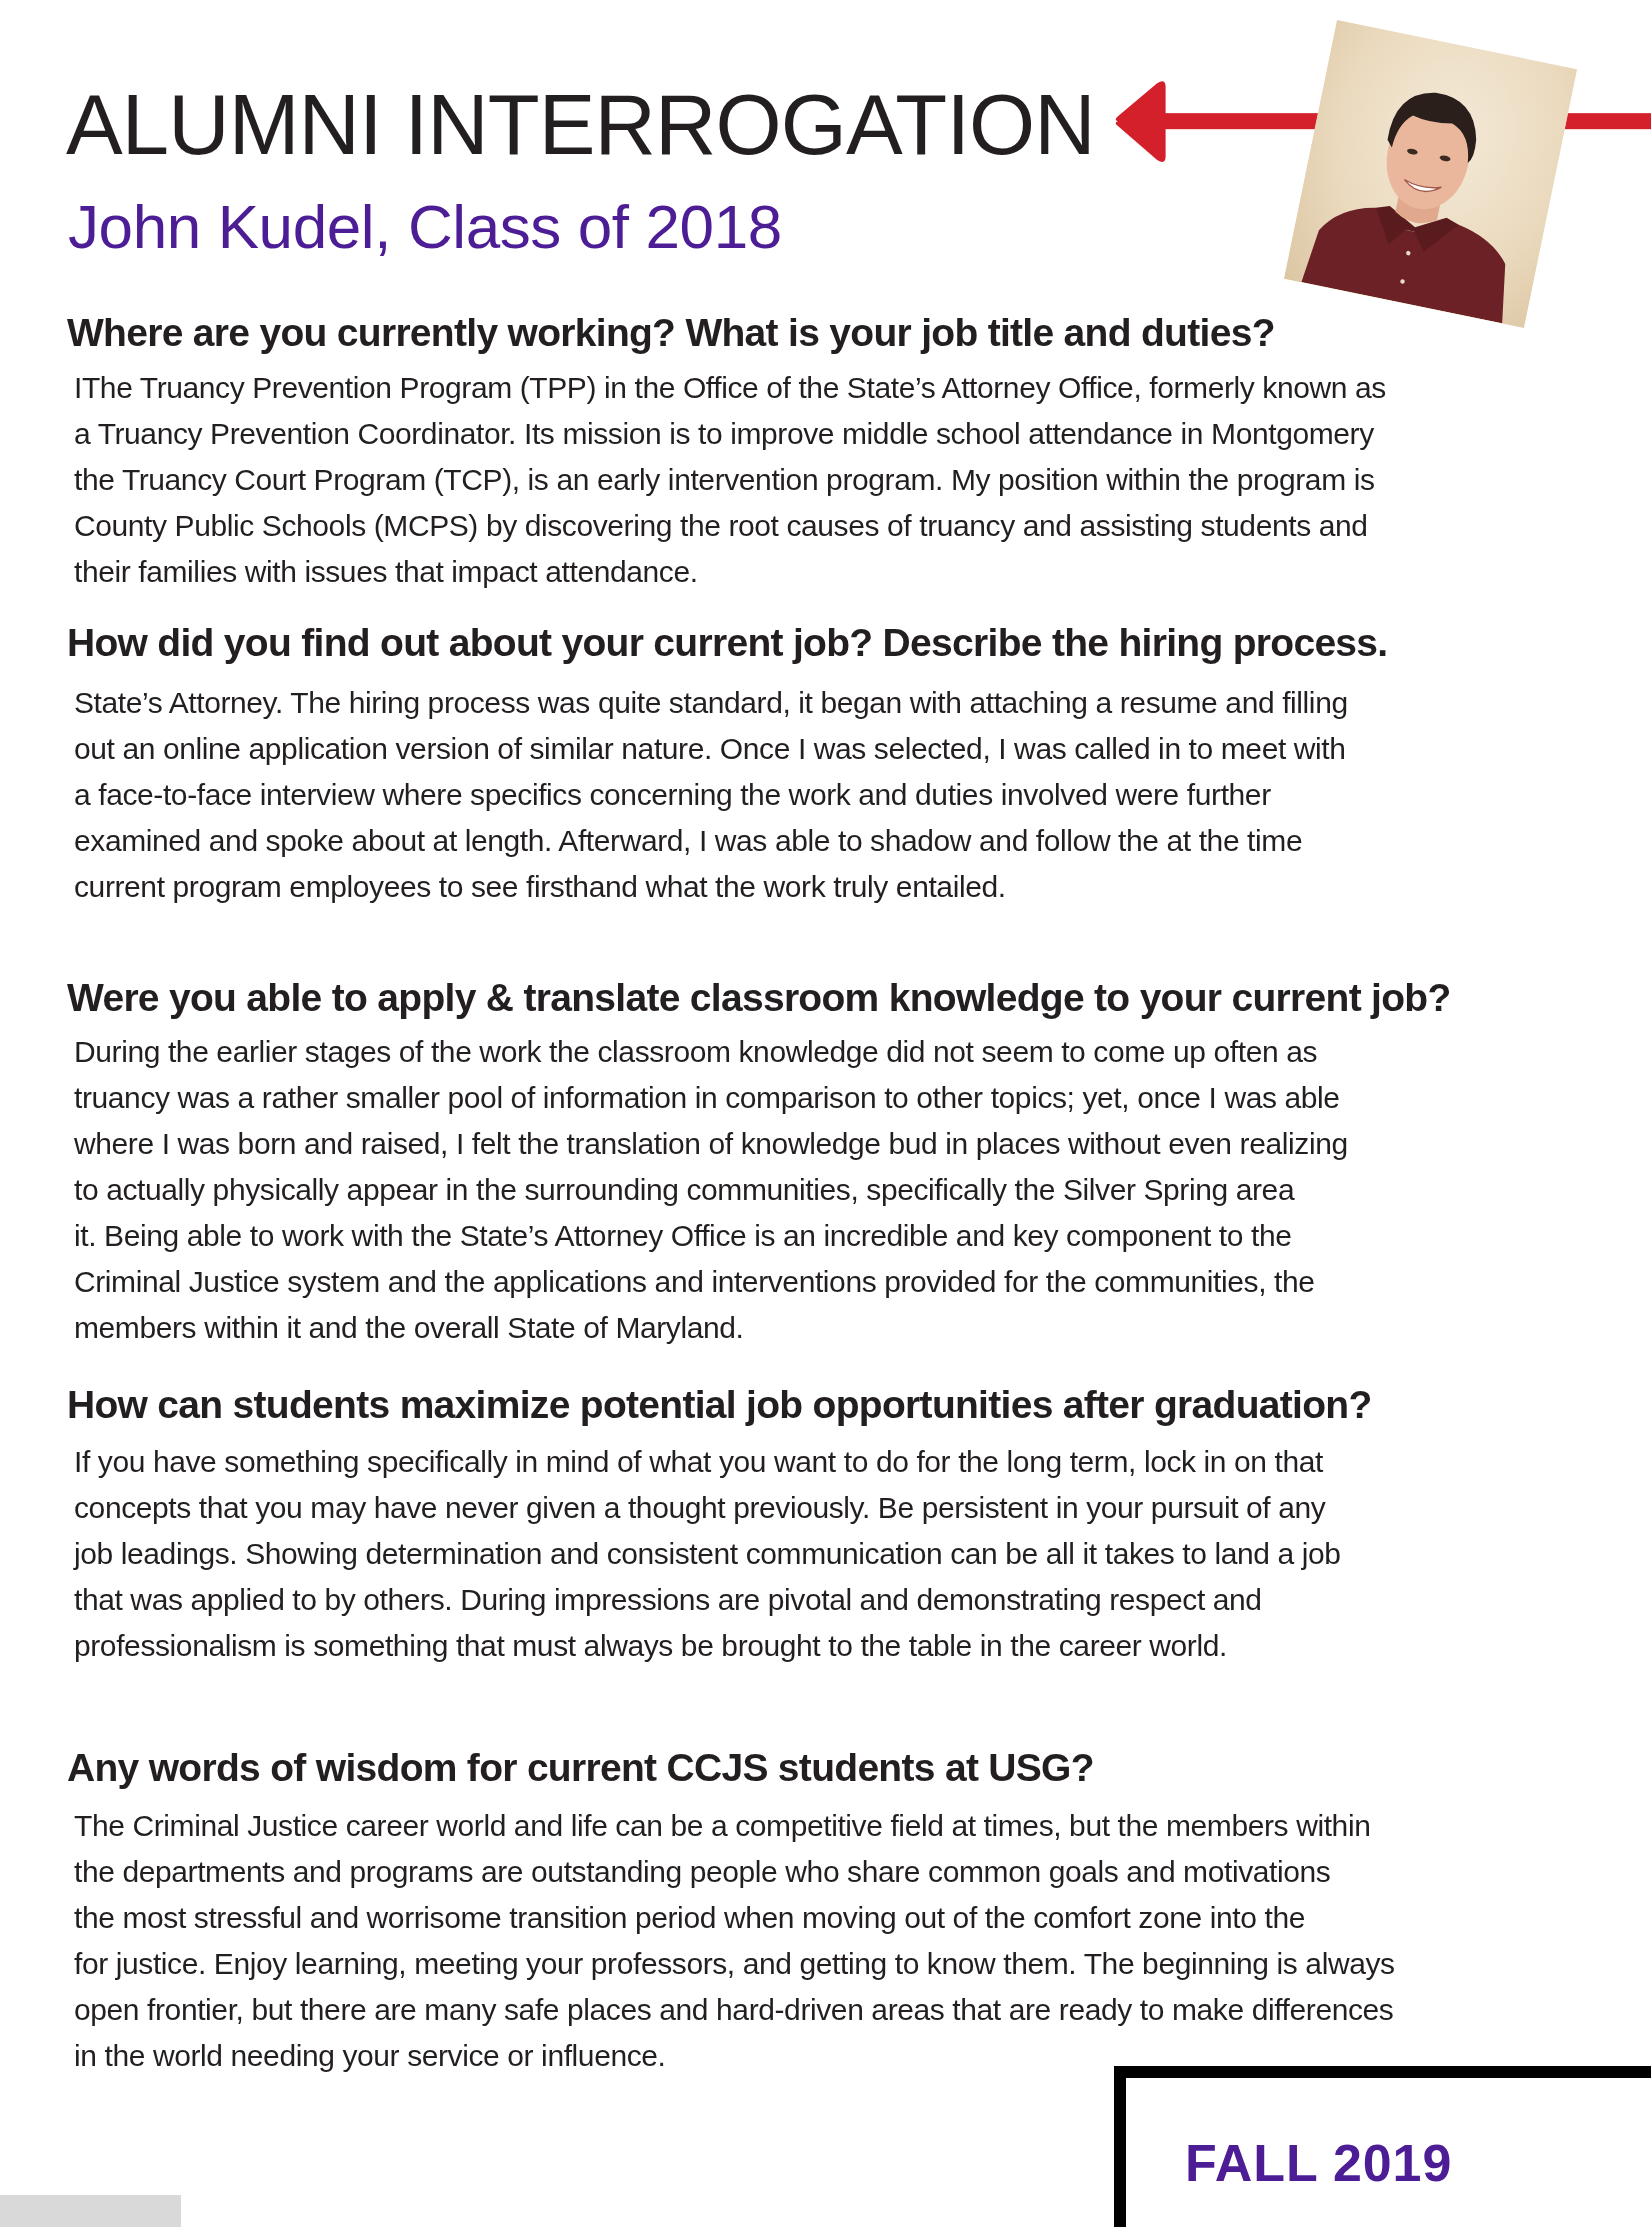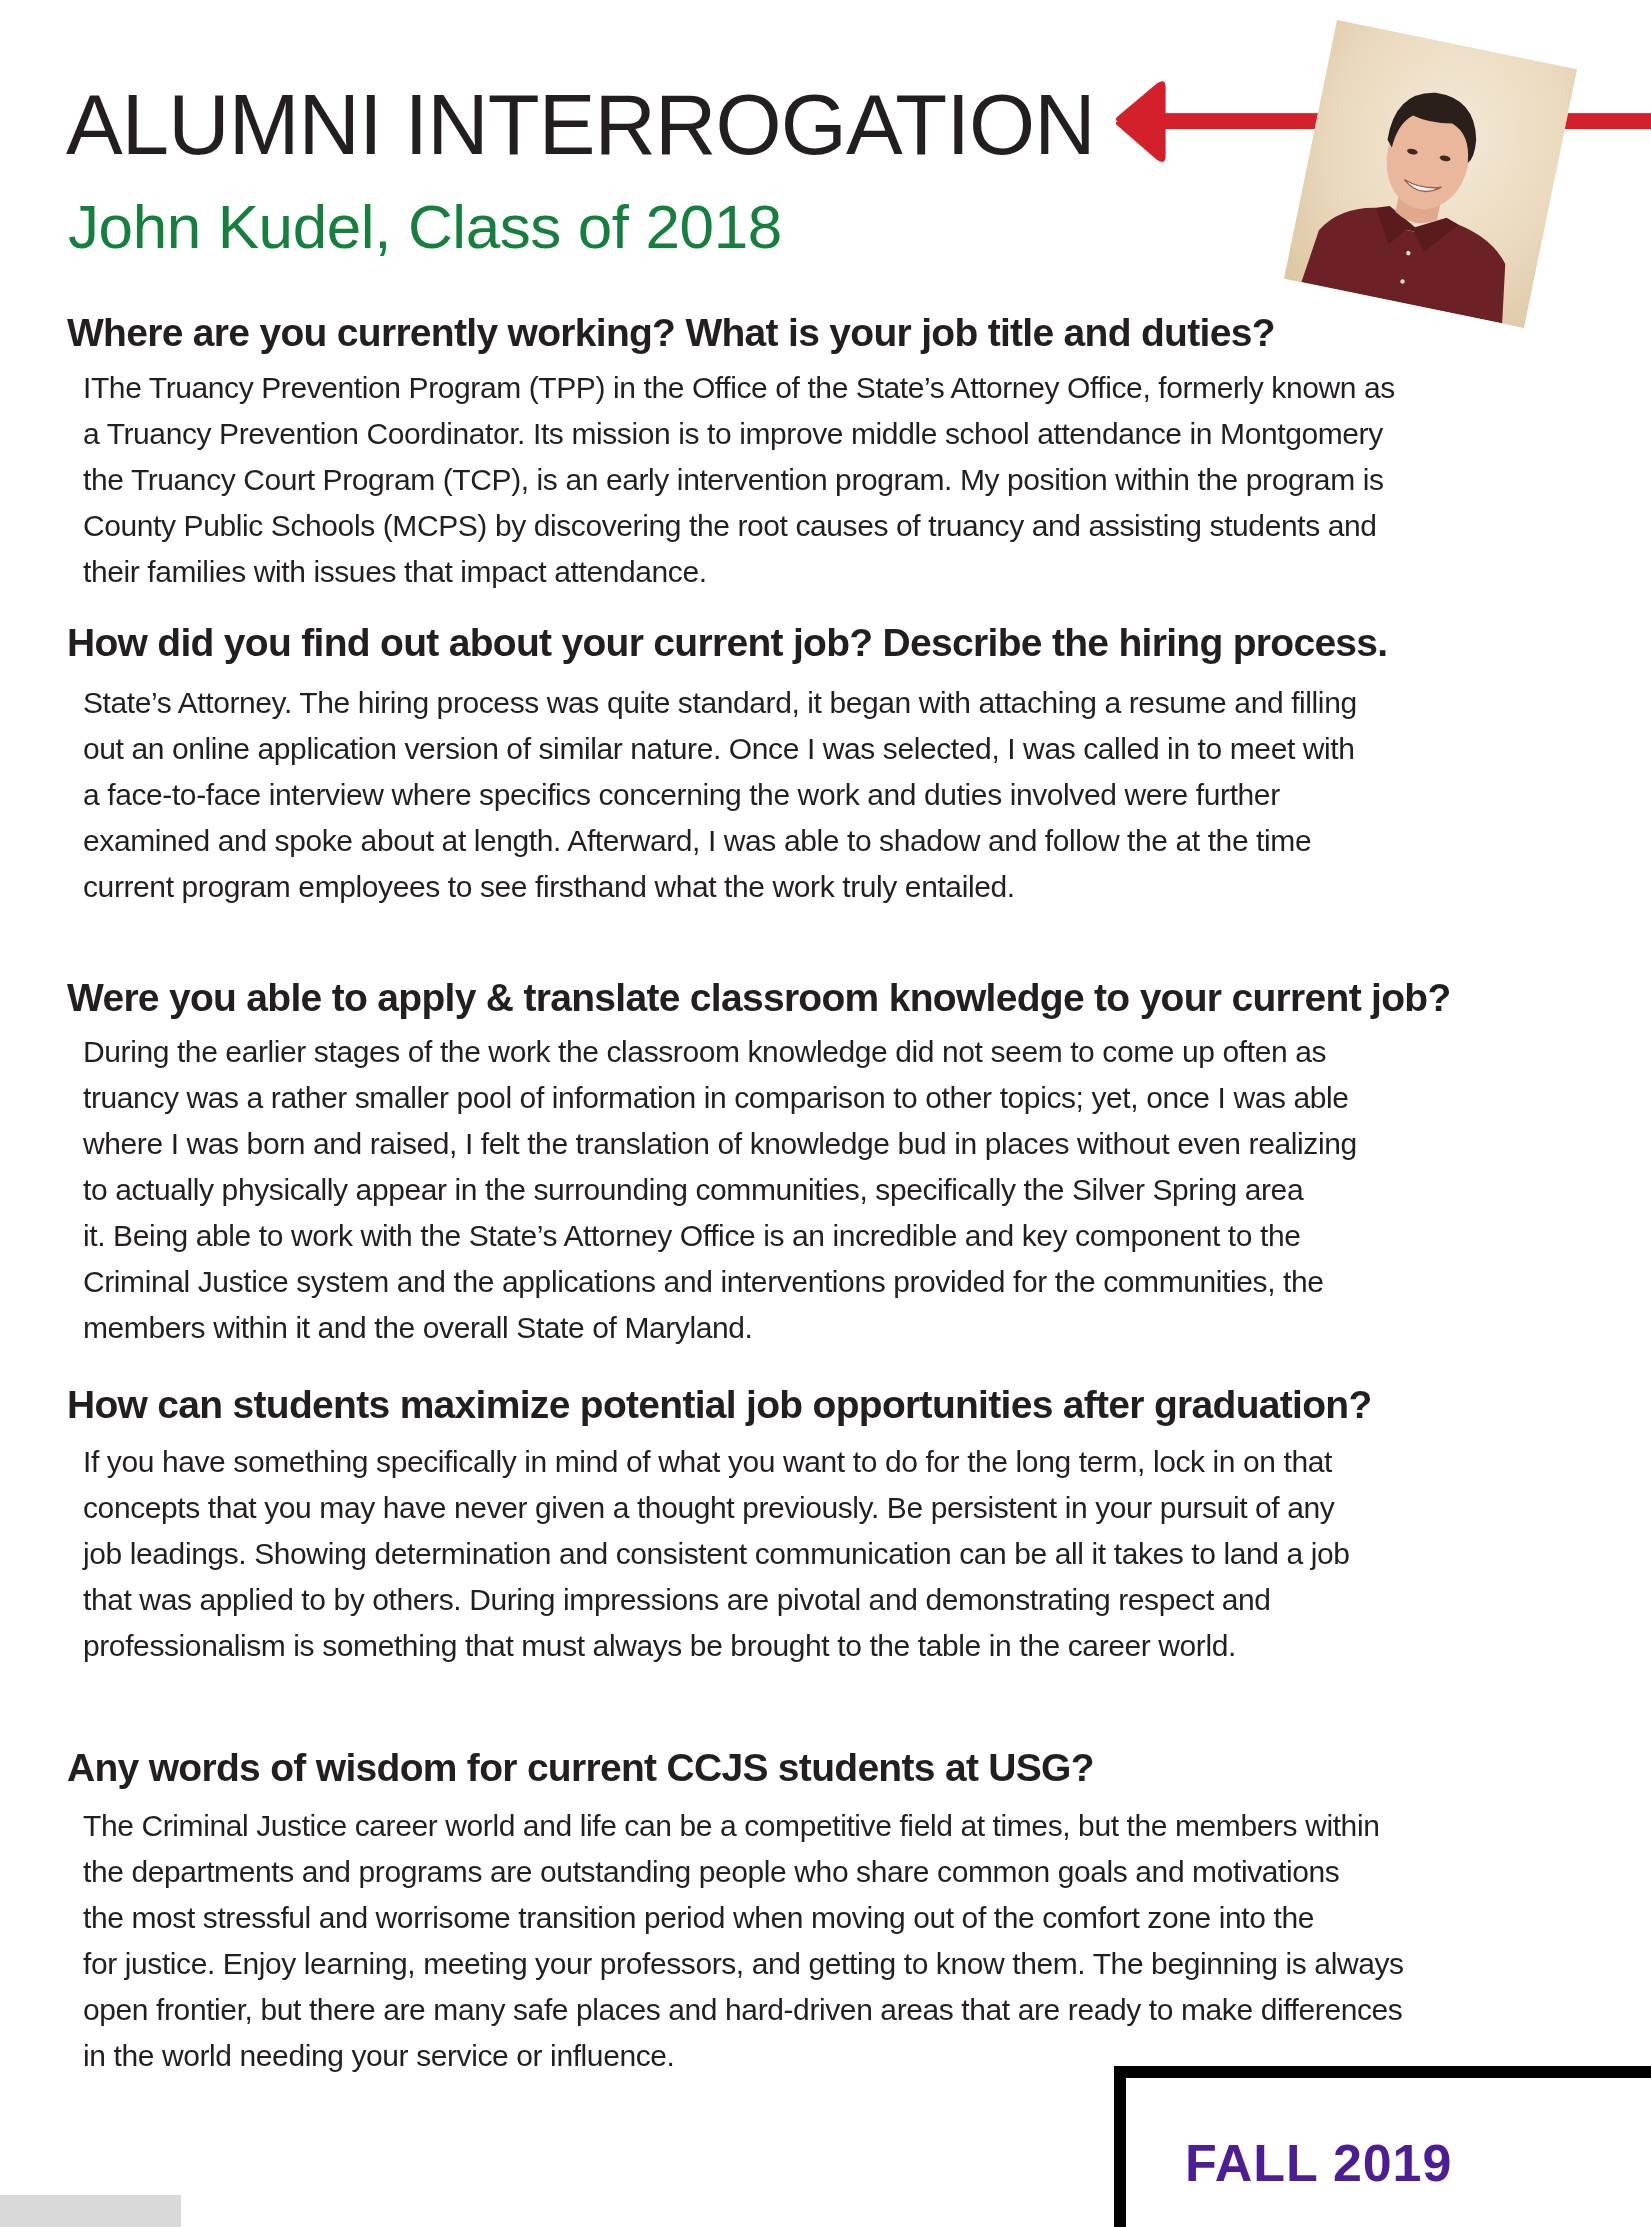--- a/index.html
+++ b/index.html
@@ -2,31 +2,31 @@
 <html style="font-size:7.1px"><head>
 <meta charset="utf-8">
 <style>
   html, body { margin: 0; padding: 0; background: #ffffff; }
   body { width: 1651px; height: 2342px; position: relative; overflow: hidden;
          font-family: "Liberation Sans", "DejaVu Sans", sans-serif; color: #231f20; }
   .abs { position: absolute; }
   .title { left: 66px; top: 76px; font-size: 85px; line-height: 98px; font-weight: 400;
            letter-spacing: -0.9px; white-space: nowrap; color: #231f20; }
   .subtitle { left: 68px; top: 189px; font-size: 62px; line-height: 76px; font-weight: 400;
-              letter-spacing: -0.4px; white-space: nowrap; color: #15803d; }
+              letter-spacing: -0.4px; white-space: nowrap; color: #4c1d95; }
   .arrow { left: 1109px; top: 78px; width: 542px; height: 89px; }
   .photo-wrap { left: 1308px; top: 42px; width: 245px; height: 264px;
                 transform: rotate(11.6deg); transform-origin: center center;
                 overflow: hidden; background: #efe2cc; }
   .photo-bg { position: absolute; inset: 0;
               background: radial-gradient(ellipse at 55% 35%, #f4ead8 0%, #ead9bd 60%, #dcc6a3 100%); }
   .section { position: absolute; left: 67px; width: 1541px; }
   .q { font-size: 39px; line-height: 49px; font-weight: 700; white-space: nowrap;
        letter-spacing: -0.7px; color: #231f20; margin: 0; }
-  .a { font-size: 30px; line-height: 46px; font-weight: 400; margin: 16px;
+  .a { font-size: 30px; line-height: 46px; font-weight: 400; margin: 7px;
        letter-spacing: -0.4px; color: #231f20; }
   .a .ln { display: block; white-space: nowrap; }
   .page-tab { left: 0; top: 2195px; width: 181px; height: 87px; background: #d9d9d9;
               display: flex; align-items: center; justify-content: center; }
   .page-tab span { font-size: 22px; letter-spacing: 0px; color: #111; margin-left: 13.4px; }
   .season-box { left: 1114px; top: 2066px; width: 561px; height: 181px;
                 border: 12.5px solid #000; box-sizing: border-box; }
   .season-box span { position: absolute; left: 59px; top: 41px; font-size: 52px;
                      line-height: 89px; color: #4c1d95; white-space: nowrap; letter-spacing: 0.9px; font-weight: bold; }
 </style>

